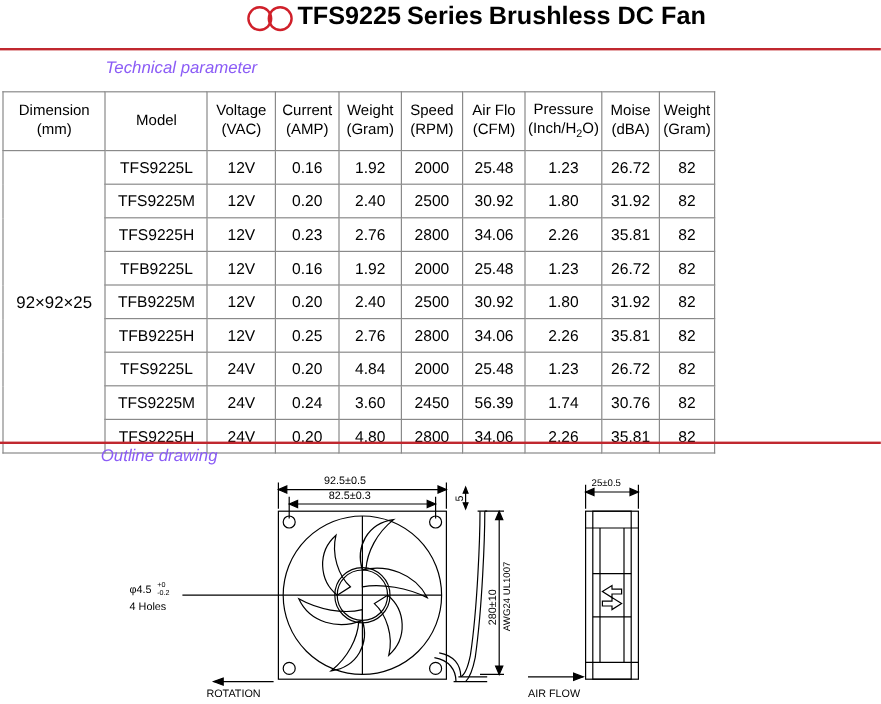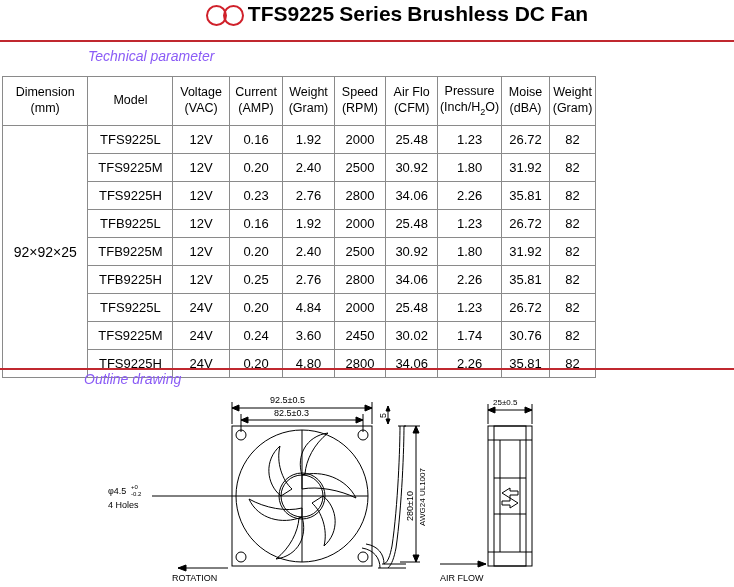--- a/index.html
+++ b/index.html
@@ -294,21 +294,21 @@
           <td>1.23</td>
           <td>26.72</td>
           <td>82</td>
         </tr>
         <tr>
           <td class="model-cell">TFS9225M</td>
           <td>24V</td>
           <td>0.24</td>
           <td>3.60</td>
           <td>2450</td>
-          <td>30.02</td>
+          <td>56.39</td>
           <td>1.74</td>
           <td>30.76</td>
           <td>82</td>
         </tr>
         <tr>
           <td class="model-cell">TFS9225H</td>
           <td>24V</td>
           <td>0.20</td>
           <td>4.80</td>
           <td>2800</td>

